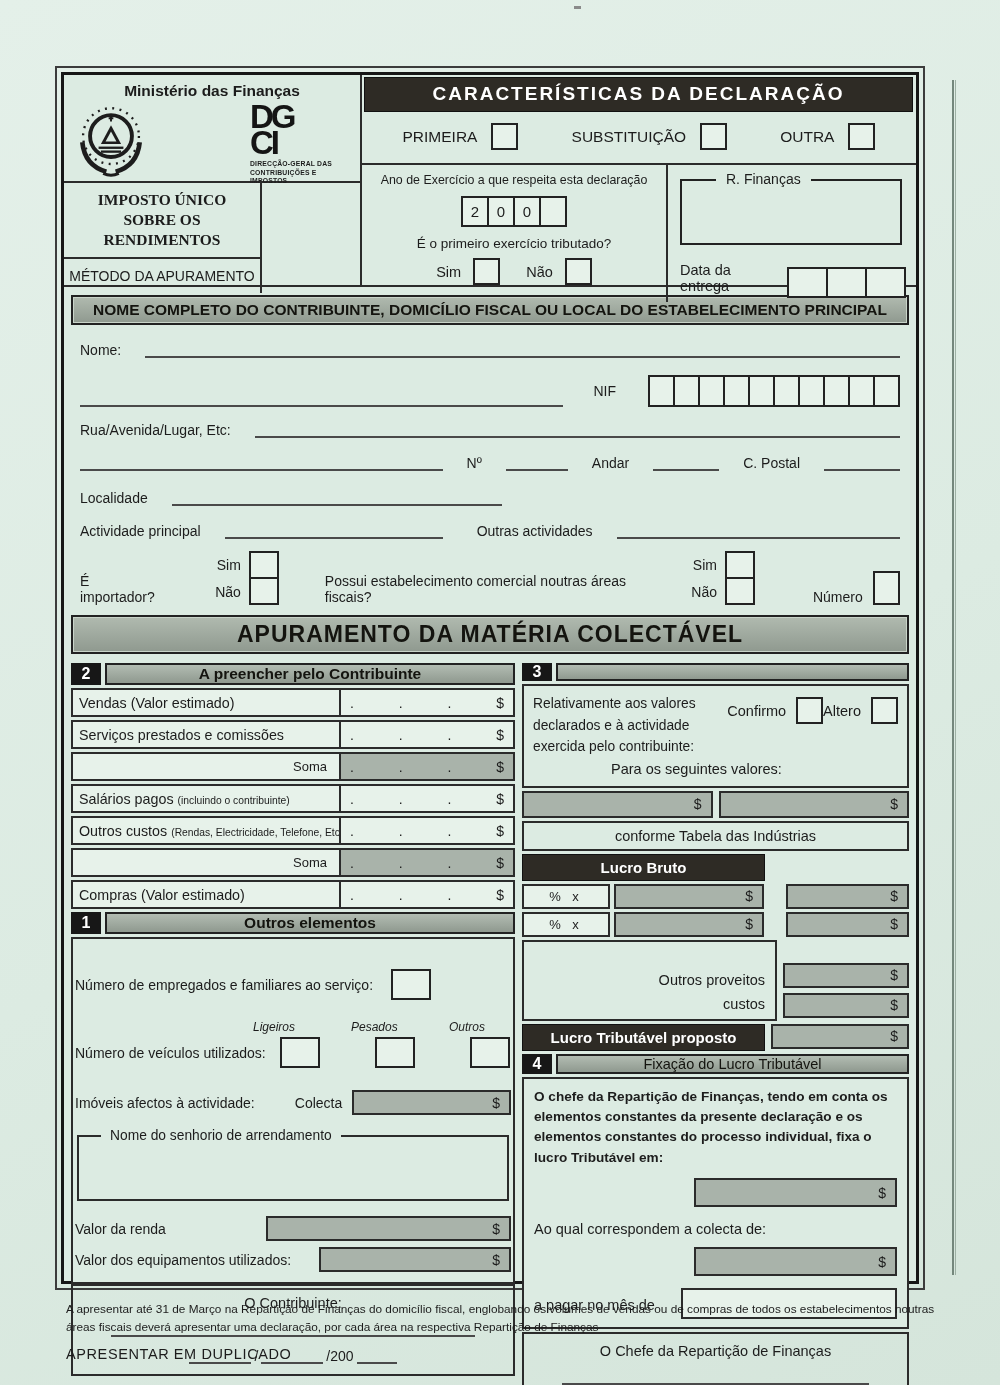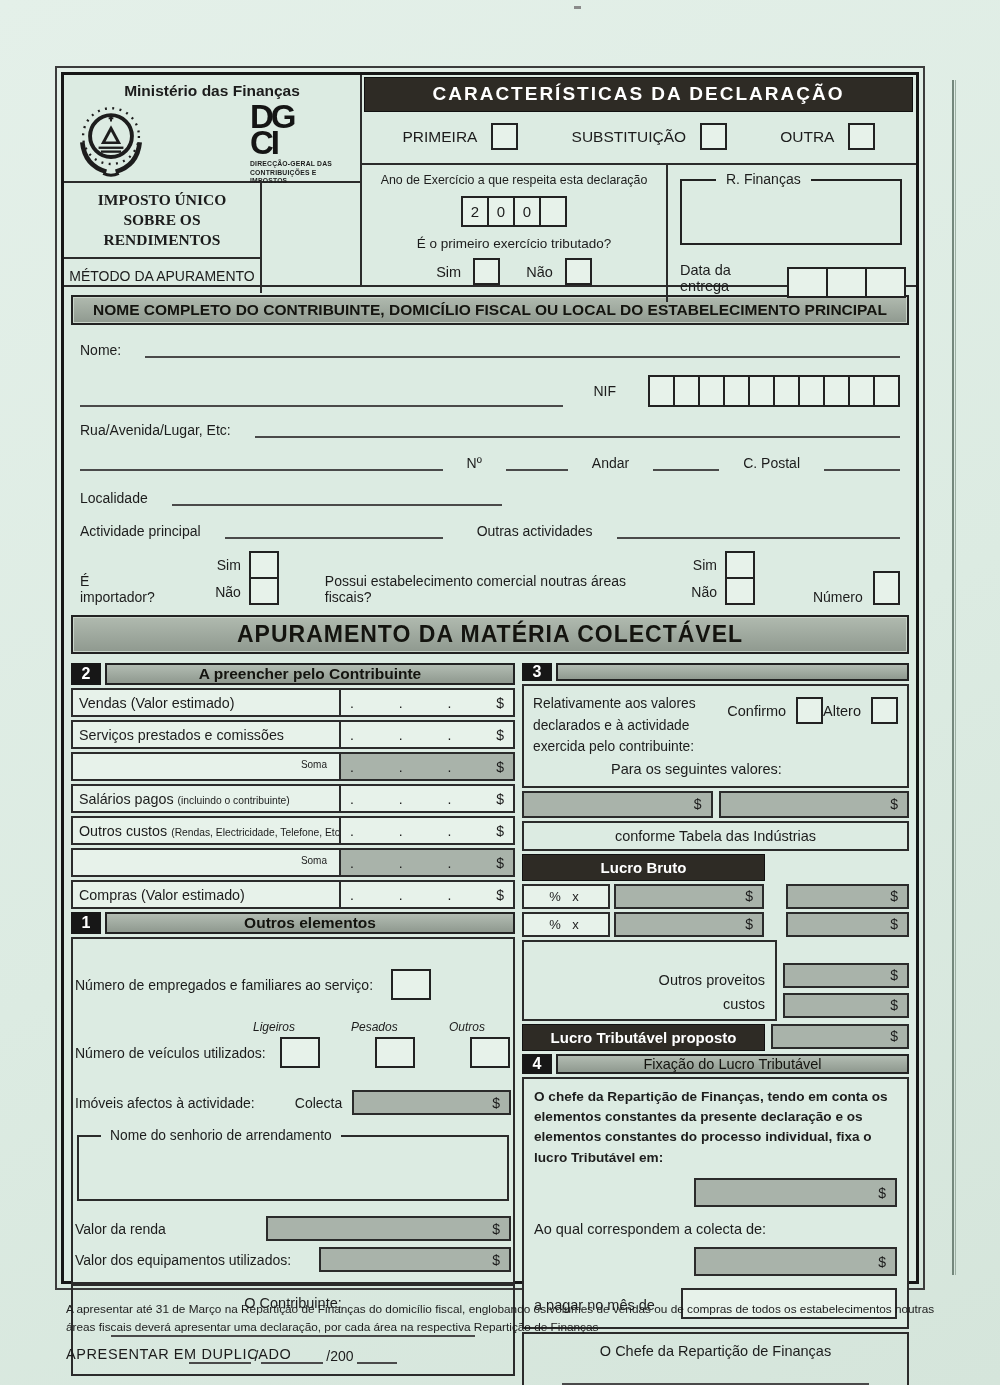--- a/index.html
+++ b/index.html
@@ -83,21 +83,21 @@
   .sec-head{display:flex;align-items:stretch;gap:4px;margin-bottom:3px;height:29px;}
   .sec-num{width:30px;background:#171717;color:#fff;font-weight:bold;font-size:16px;
            display:flex;align-items:center;justify-content:center;}
   .sec-bar{flex:1;background:linear-gradient(#b2bcb2,#8f998f);border:2px solid #222;color:#14140f;
            font-weight:bold;font-size:15.5px;display:flex;align-items:center;justify-content:center;}
   .sec-bar.plain{font-weight:normal;font-size:14.5px;}
   .drow{display:flex;border:2px solid var(--line);margin-bottom:3px;height:29px;background:var(--paper2);}
   .drow .lbl{flex:1;display:flex;align-items:baseline;padding:5px 6px 0;font-size:14.3px;
              border-right:2px solid var(--line);white-space:nowrap;overflow:hidden;}
   .drow .lbl .note{font-size:10.3px;margin-left:4px;}
-  .drow .lbl.sum{justify-content:flex-end;padding-right:12px;font-size:10px;}
+  .drow .lbl.sum{justify-content:flex-end;padding-right:12px;font-size:13px;}
   .drow .val{width:172px;display:flex;align-items:center;justify-content:space-between;
              padding:0 9px;font-size:14px;}
   .drow .val.shaded{background:var(--graycell);}
   .box{border:2px solid var(--line);background:var(--paper);padding:6px 2px 10px;flex:1;}
   .frow{display:flex;align-items:center;font-size:14px;}
   .sq{width:40px;height:31px;border:2px solid #222;background:var(--paper2);}
   .veh-labels{display:flex;font-size:12px;font-style:italic;margin:20px 0 3px 178px;gap:58px;}
   .veh-boxes{display:flex;gap:55px;}
   .gbar{background:var(--graycell);border:2px solid var(--line);height:25px;display:flex;
         align-items:center;justify-content:flex-end;padding-right:9px;font-size:14px;}

